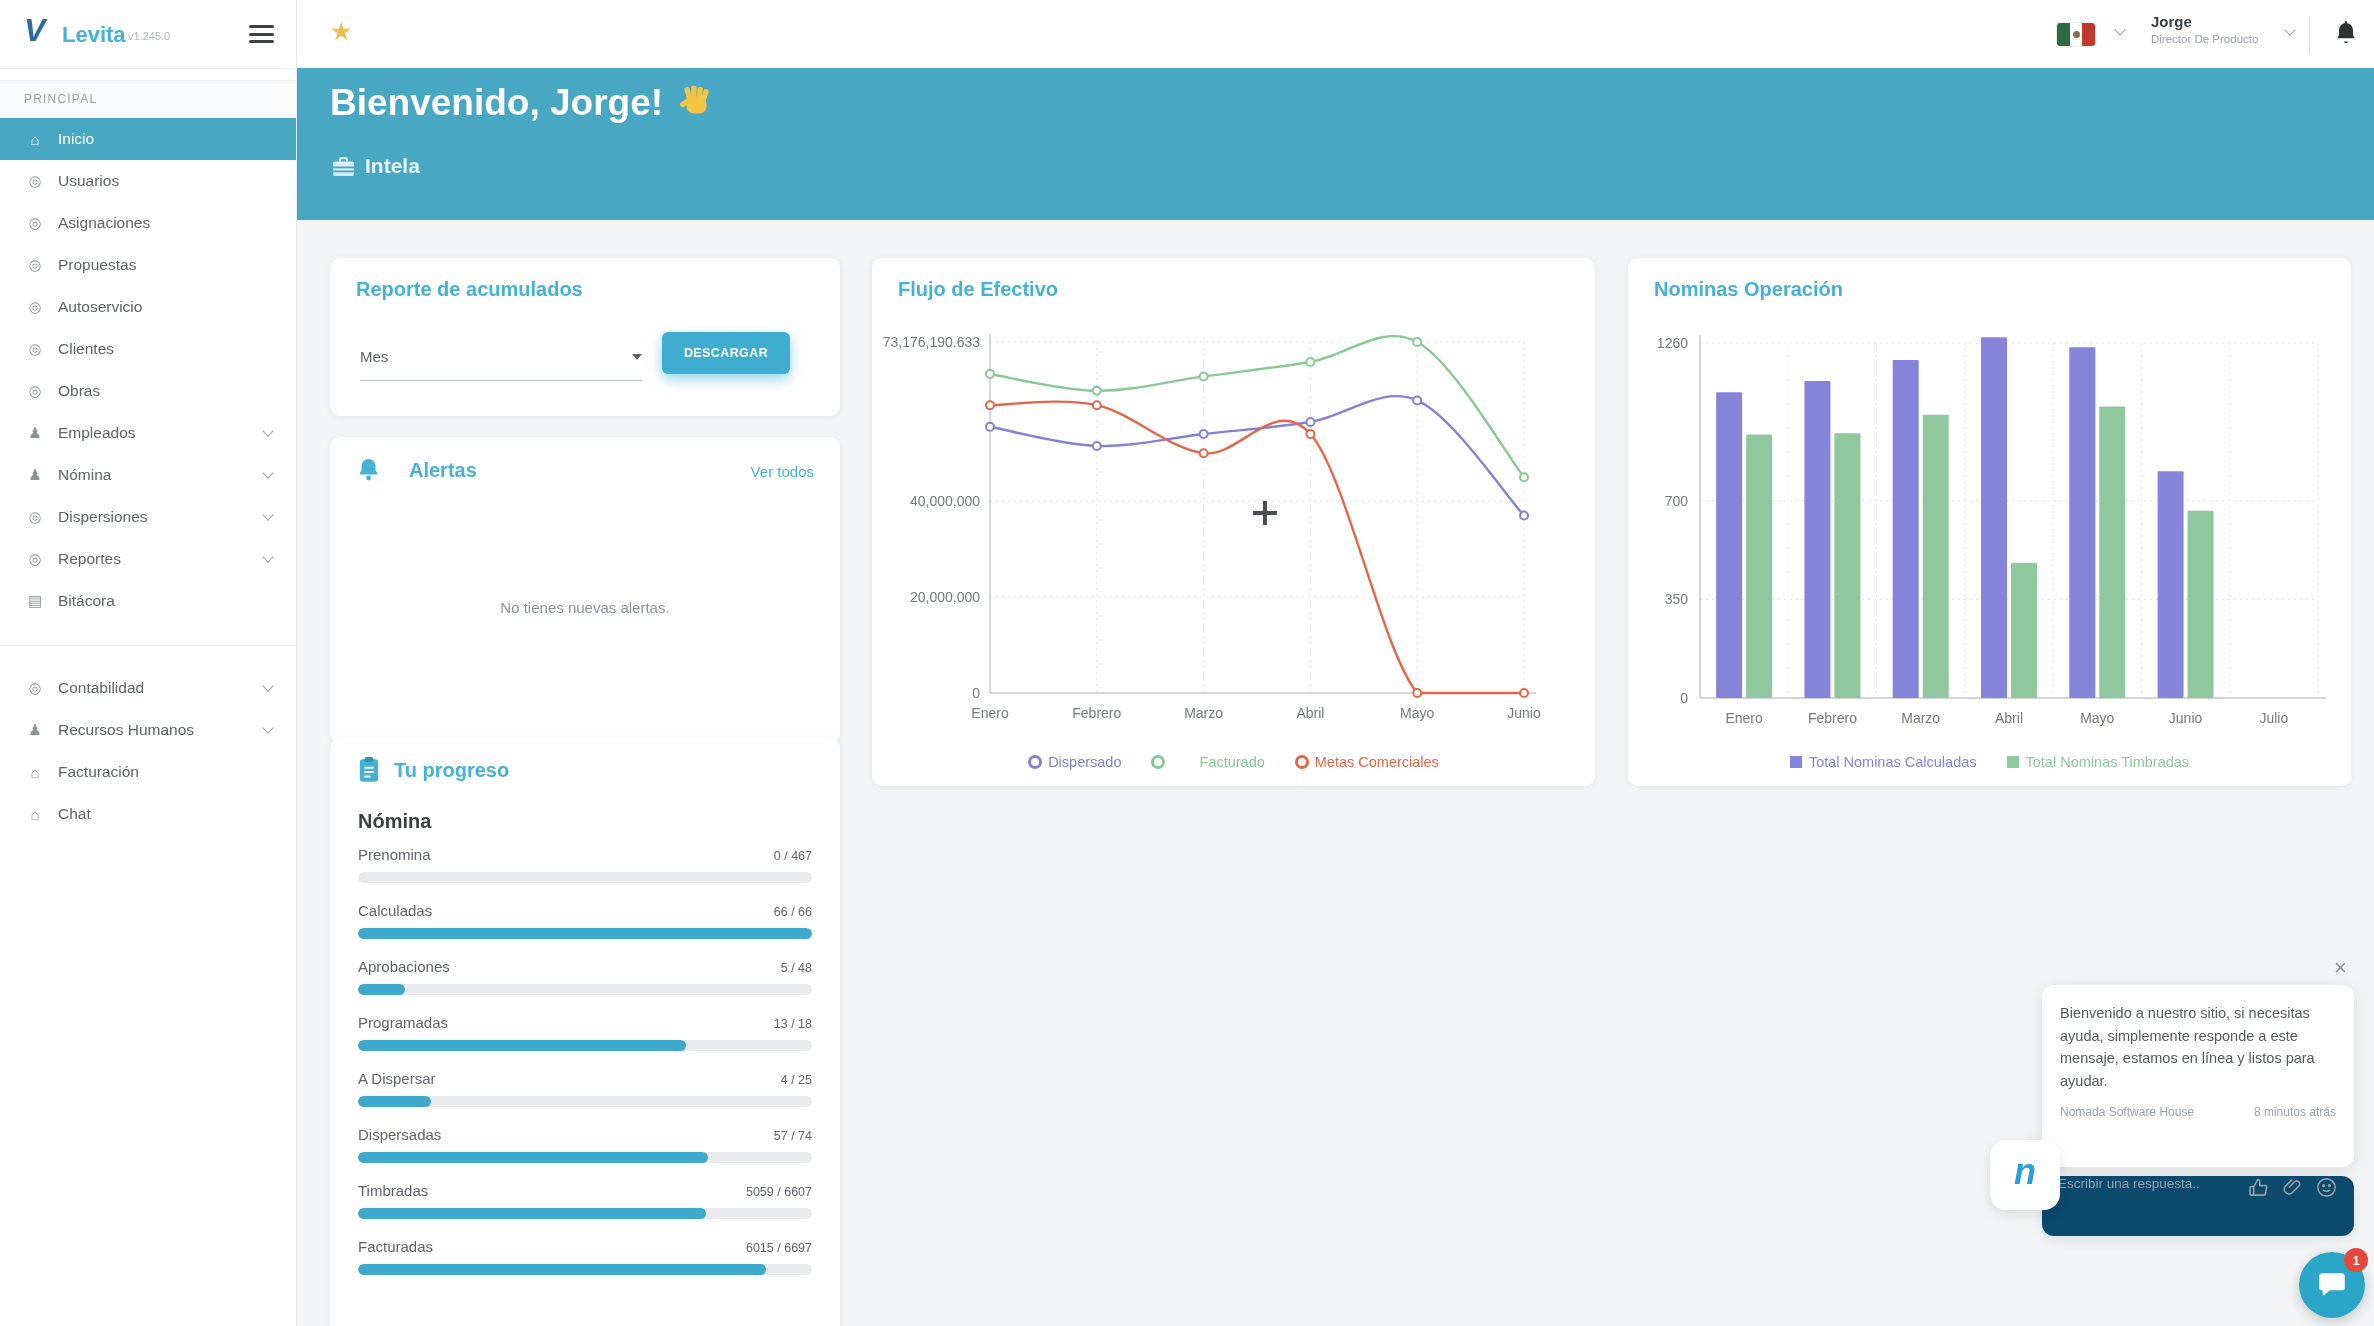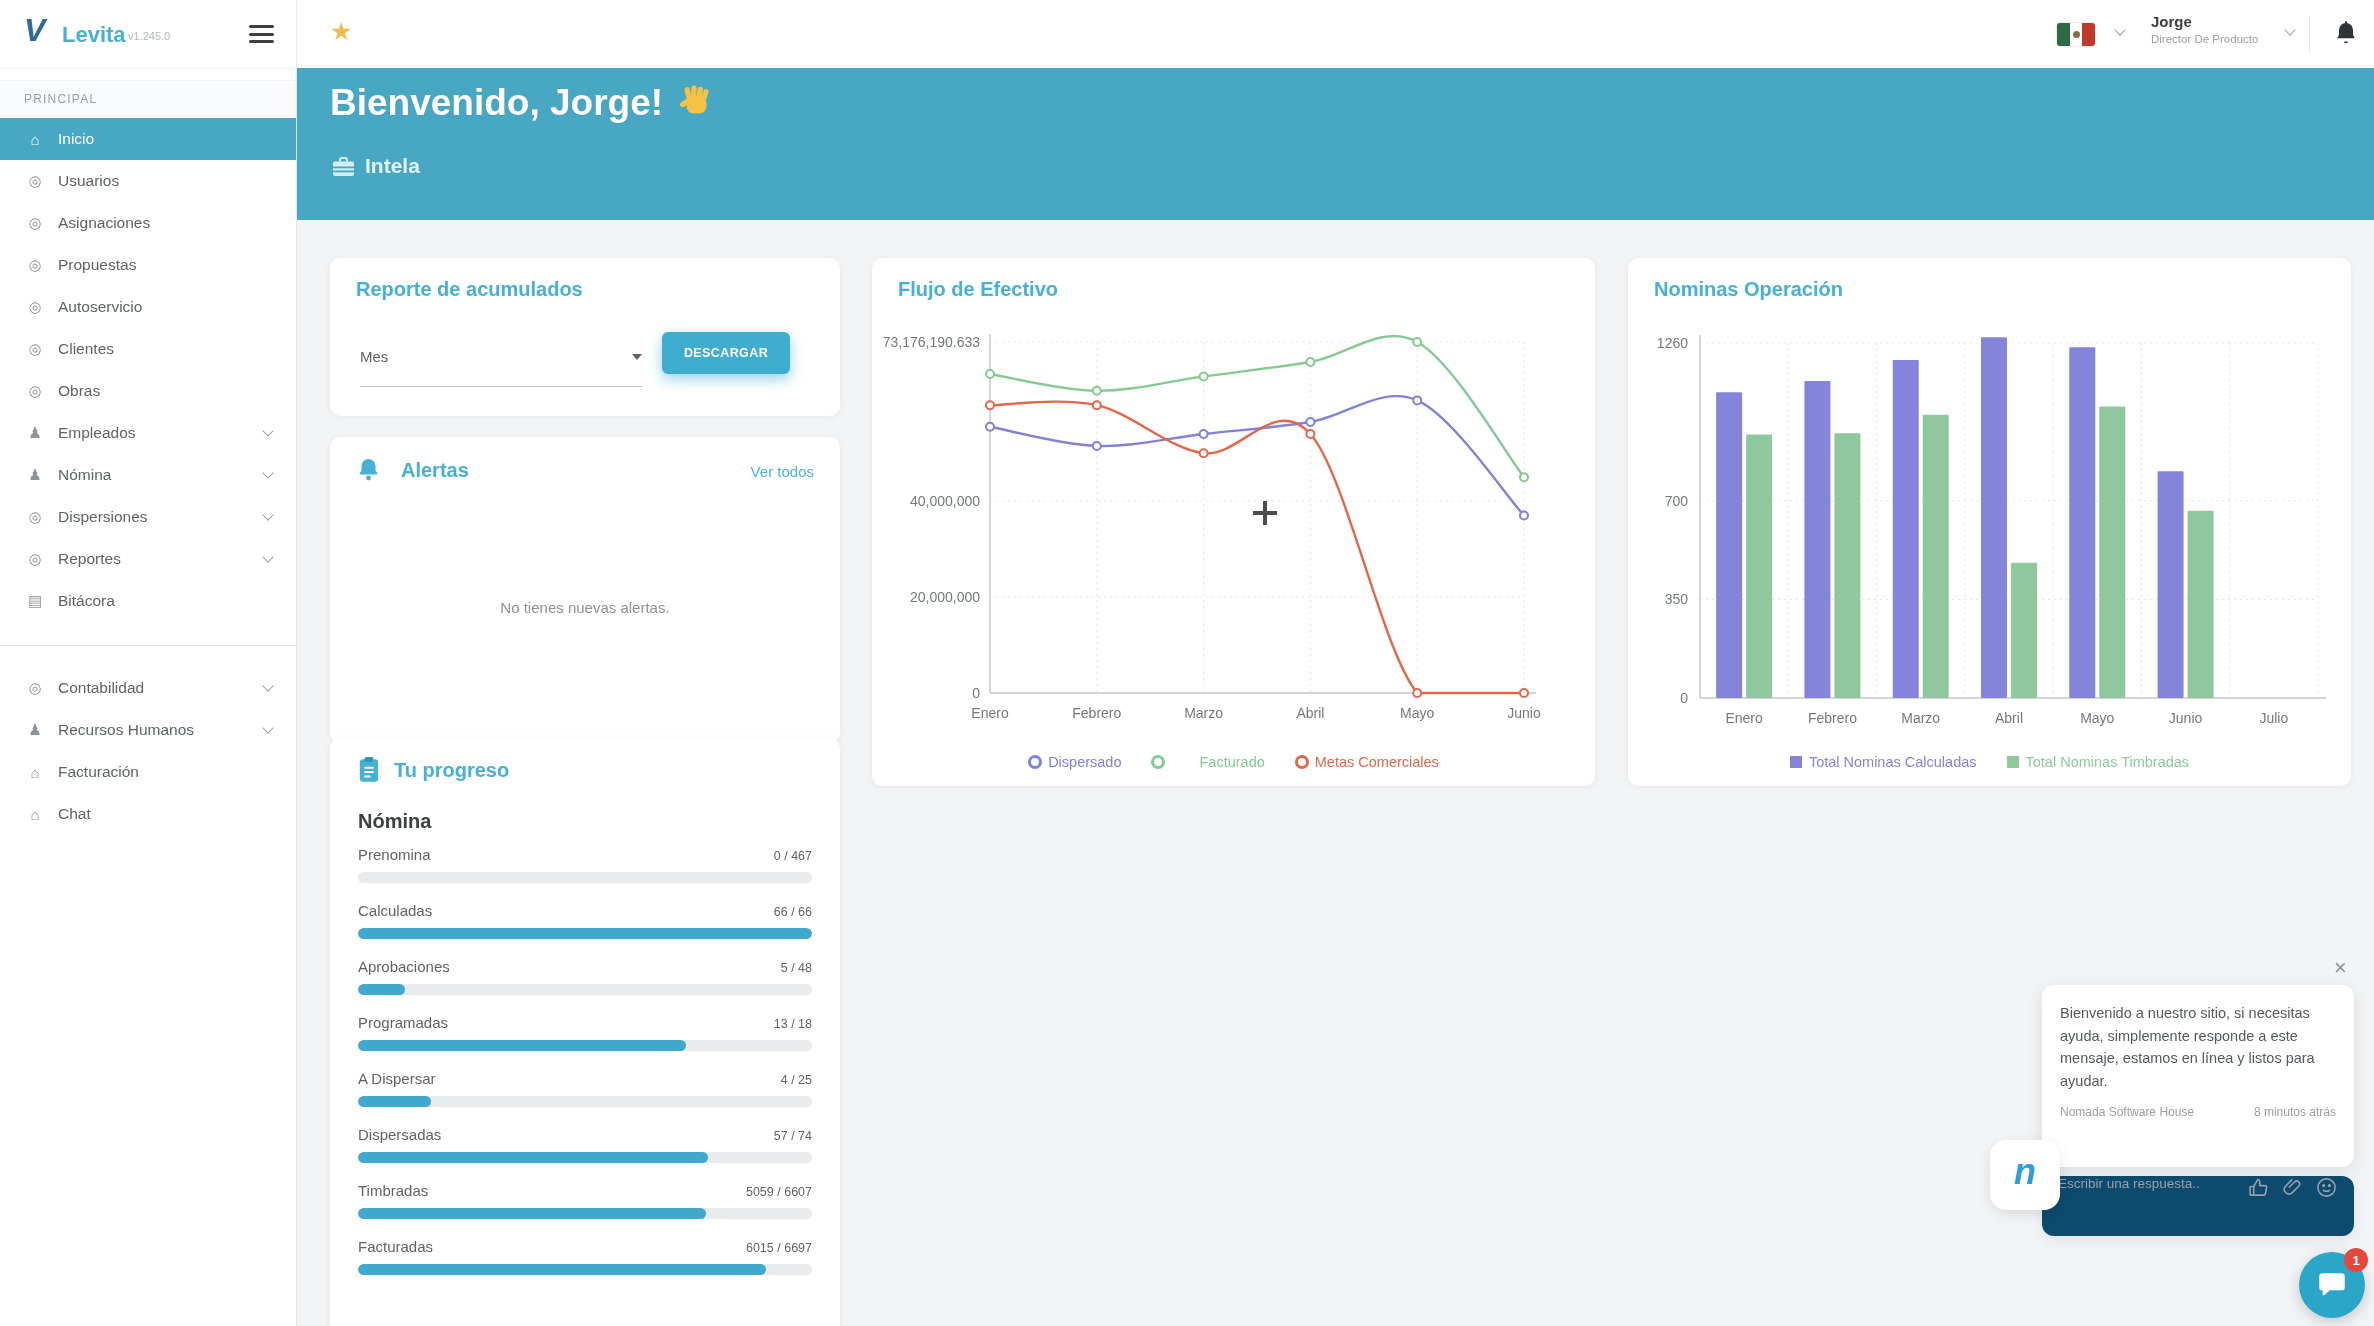--- a/index.html
+++ b/index.html
@@ -57,29 +57,29 @@
   .card{position:absolute;background:#fff;border-radius:10px;box-shadow:0 1px 6px rgba(60,64,67,.08)}
   #card-reporte{left:330px;top:258px;width:510px;height:158px}
   #card-alertas{left:330px;top:437px;width:510px;height:306px}
   #card-progreso{left:330px;top:738px;width:510px;height:640px}
   #card-flujo{left:872px;top:258px;width:723px;height:528px}
   #card-nominas{left:1628px;top:258px;width:723px;height:528px}
   .card-title{position:absolute;left:26px;top:20px;font-size:20px;font-weight:bold;color:#45b1d6}
 
   
   .select{position:absolute;left:30px;top:90px;width:282px;display:flex;align-items:center;
-          border-bottom:1px solid #b9bec3;padding-bottom:21px;font-size:15px;color:#5f6368;cursor:pointer}
+          border-bottom:1px solid #b9bec3;padding-bottom:15px;font-size:15px;color:#5f6368;cursor:pointer}
   .caret{margin-left:auto;width:0;height:0;border-left:5px solid transparent;border-right:5px solid transparent;
          border-top:6px solid #5f6368}
   .btn-descargar{position:absolute;left:332px;top:74px;width:128px;height:42px;background:#3fadd0;color:#fff;
                  border:none;border-radius:6px;font-weight:bold;font-size:12.5px;letter-spacing:.4px;
                  box-shadow:0 5px 14px rgba(63,173,208,.55);cursor:pointer;font-family:inherit}
 
   
-  .alert-head{position:absolute;left:26px;top:20px;display:flex;align-items:center;gap:20px}
+  .alert-head{position:absolute;left:26px;top:20px;display:flex;align-items:center;gap:28px}
   .alert-head .card-title-inline{font-size:20px;font-weight:bold;color:#45b1d6}
   .ver-todos{position:absolute;right:26px;top:26px;color:#49b4d8;font-size:15px;cursor:pointer}
   .alert-empty{position:absolute;left:0;right:0;top:162px;text-align:center;color:#8d9399;font-size:15px}
 
   
   .prog-head{position:absolute;left:26px;top:18px;display:flex;align-items:center;gap:12px}
   #prog-section{position:absolute;left:28px;top:72px;font-size:20px;font-weight:bold;color:#3c4043}
   #progress-list{position:absolute;left:28px;right:28px;top:108px}
   .p-row{margin-bottom:19px}
   .p-head{display:flex;justify-content:space-between;align-items:baseline;font-size:15px;color:#5f6368;margin-bottom:9px}

